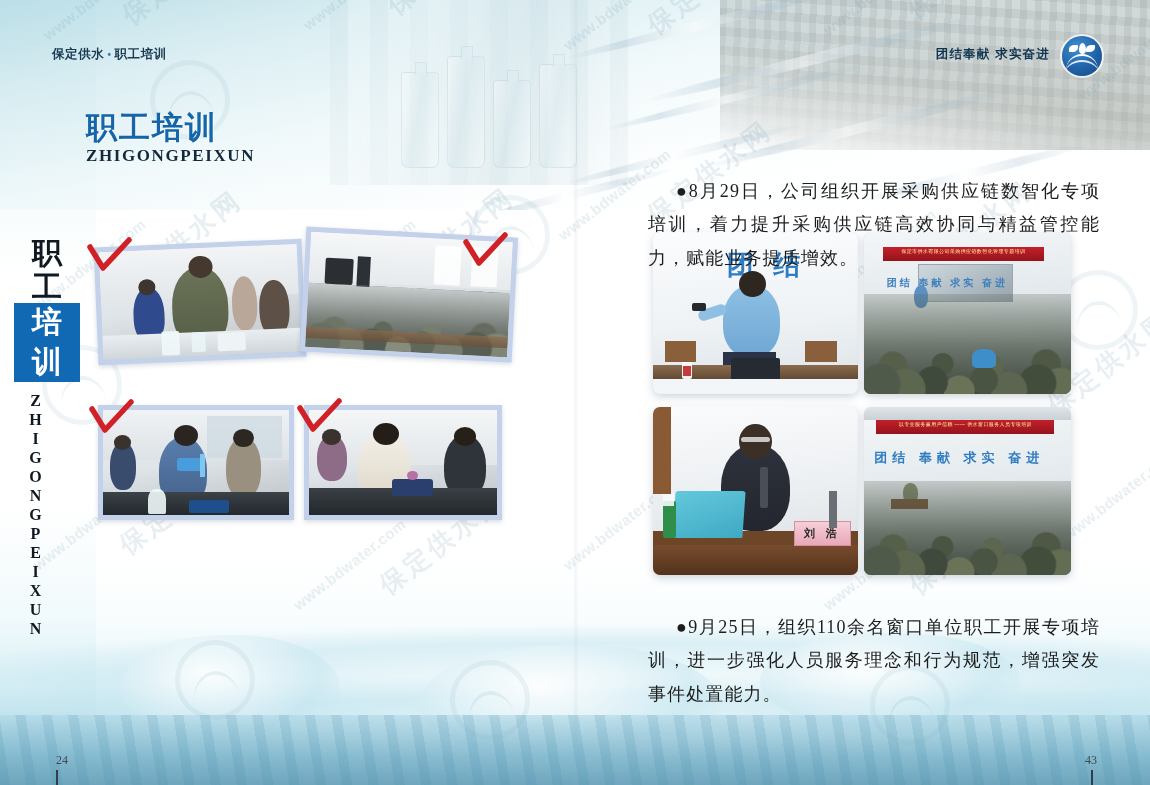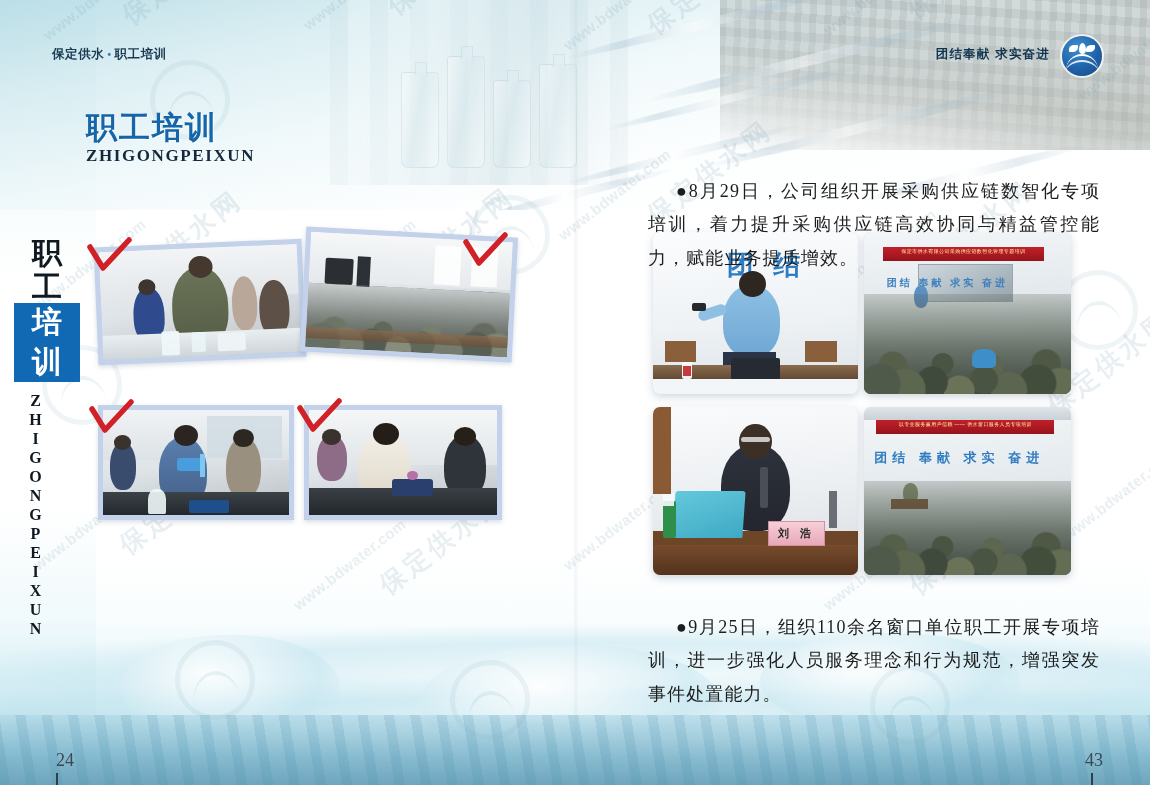--- a/index.html
+++ b/index.html
@@ -205,21 +205,21 @@
     position:absolute; z-index:12;
     font-family:"Liberation Serif","DejaVu Serif",serif;
     font-size:18px; color:#1d1d1d; line-height:1.85;
     letter-spacing:1.1px; text-align:justify;
   }
 
   
   .pageno { position:absolute; z-index:14; }
   .pageno span {
     font-family:"Liberation Serif","DejaVu Serif",serif;
-    font-size:18px; color:#3a4a52;
+    font-size:12px; color:#3a4a52;
   }
   .pageno .bar { width:2px; height:30px; background:#2f3f48; }
 
   
   .spine {
     position:absolute; left:573px; top:0; width:6px; height:785px; z-index:5;
     background:linear-gradient(90deg, rgba(160,185,200,0) 0%, rgba(140,170,190,.10) 45%, rgba(160,185,200,0) 100%);
   }
 
   
@@ -234,22 +234,23 @@
   }
   .banner-red {
     position:absolute; background:linear-gradient(180deg,#c2202a,#96131c);
     color:#ffe9a0; font-size:5px; text-align:center; letter-spacing:.4px;
     font-family:"Liberation Sans","DejaVu Sans",sans-serif; line-height:1.9;
     white-space:nowrap; overflow:hidden;
   }
   .nameplate {
     position:absolute; background:linear-gradient(180deg,#f6cfd8,#e8a8b8);
     border:1px solid #d68fa2; display:flex; align-items:center; justify-content:center;
-    font-family:Liberation Sans, sans-serif; font-weight:700; color:#2a2a2a;
+    font-family:Liberation Serif, serif; font-weight:700; color:#2a2a2a;
     letter-spacing:4px;
+    margin-left:26px;
   }
   .crowd {
     position:absolute; left:0; width:100%;
     background:
       radial-gradient(circle at 8% 90%, #4f5a4a 0 9%, transparent 10%),
       radial-gradient(circle at 20% 95%, #5d6750 0 10%, transparent 11%),
       radial-gradient(circle at 33% 88%, #3f4a3d 0 9%, transparent 10%),
       radial-gradient(circle at 46% 97%, #6a7258 0 10%, transparent 11%),
       radial-gradient(circle at 58% 86%, #4a5443 0 9%, transparent 10%),
       radial-gradient(circle at 70% 96%, #5b6550 0 10%, transparent 11%),

